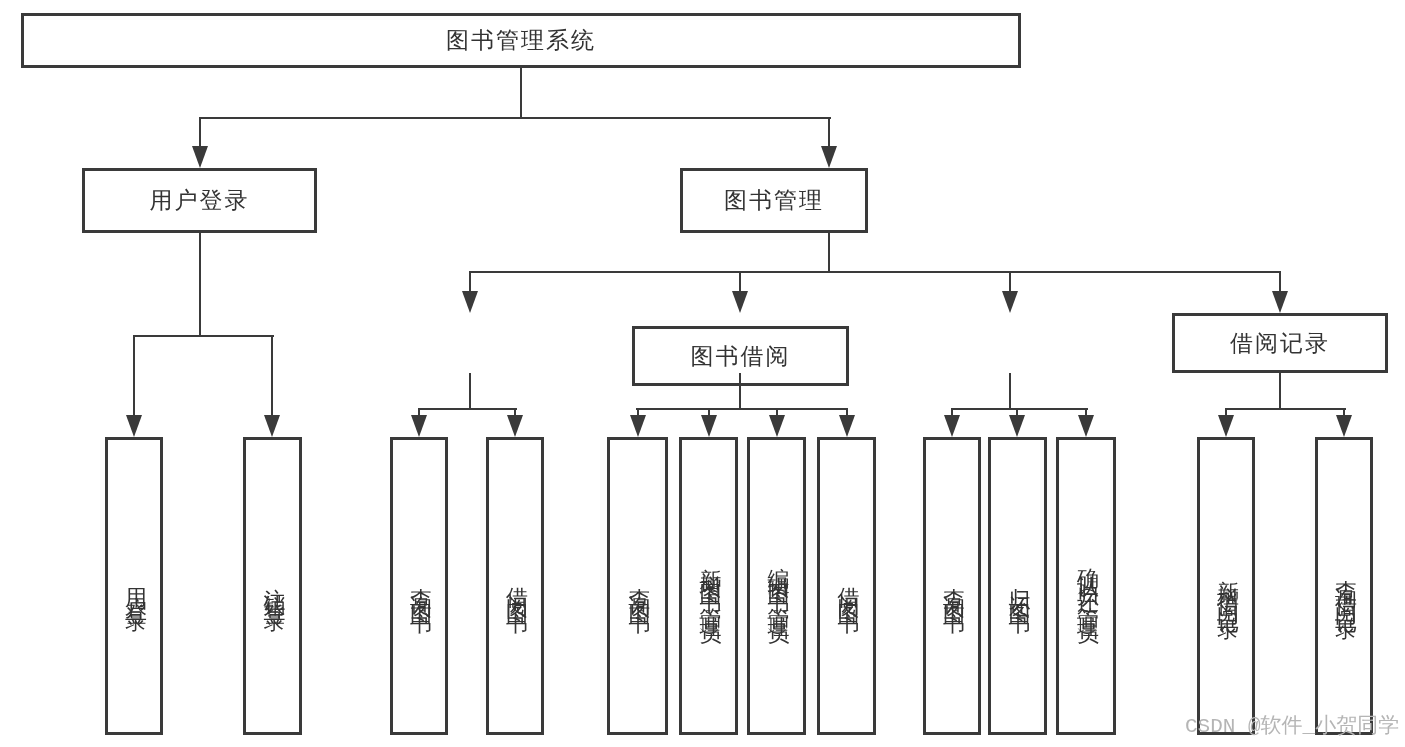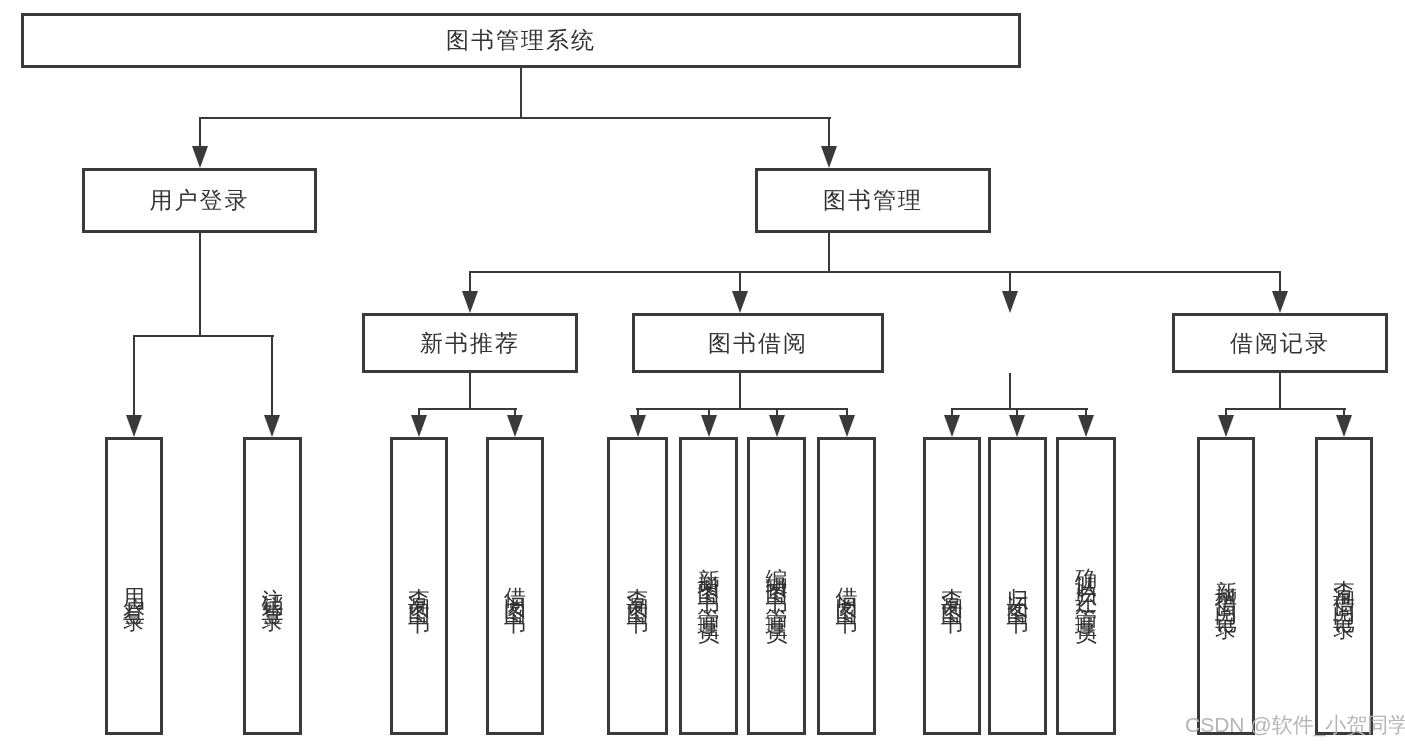--- a/index.html
+++ b/index.html
@@ -5,21 +5,21 @@
   html, body {
     margin: 0;
     padding: 0;
     background: var(--bg, #ffffff);
   }
   .canvas {
     position: relative;
     width: 1405px;
     height: 747px;
     background: var(--bg, #ffffff);
-    font-family: Liberation Sans, sans-serif;
+    font-family: Liberation Mono, monospace;
     overflow: hidden;
   }
   .box {
     position: absolute;
     box-sizing: border-box;
     border: 3px solid var(--line, #3a3a3a);
     background: #ffffff;
     display: flex;
     align-items: center;
     justify-content: center;
@@ -70,28 +70,25 @@
 
 <div class="canvas">
 
   <div class="box h" style="left:21px;top:13px;width:1000px;height:55px">
     <span>图书管理系统</span>
   </div>
 
   <div class="box h" style="left:82px;top:168px;width:235px;height:65px">
     <span>用户登录</span>
   </div>
-  <div class="box h" style="left:755px;top:168px;width:236px;height:65px">
+  <div class="box h" style="left:680px;top:168px;width:188px;height:65px">
     <span>图书管理</span>
   </div>
 
-  <div class="box h" style="left:362px;top:313px;width:216px;height:60px">
-    <span>新书推荐</span>
-  </div>
-  <div class="box h" style="left:632px;top:313px;width:252px;height:60px">
+  <div class="box h" style="left:632px;top:326px;width:217px;height:60px">
     <span>图书借阅</span>
   </div>
   <div class="box h" style="left:1172px;top:313px;width:216px;height:60px">
     <span>借阅记录</span>
   </div>
 
   <div class="box v" style="left:105px;top:437px;width:58px;height:298px">
     <span>用户登录</span>
   </div>
   <div class="box v" style="left:243px;top:437px;width:59px;height:298px">

